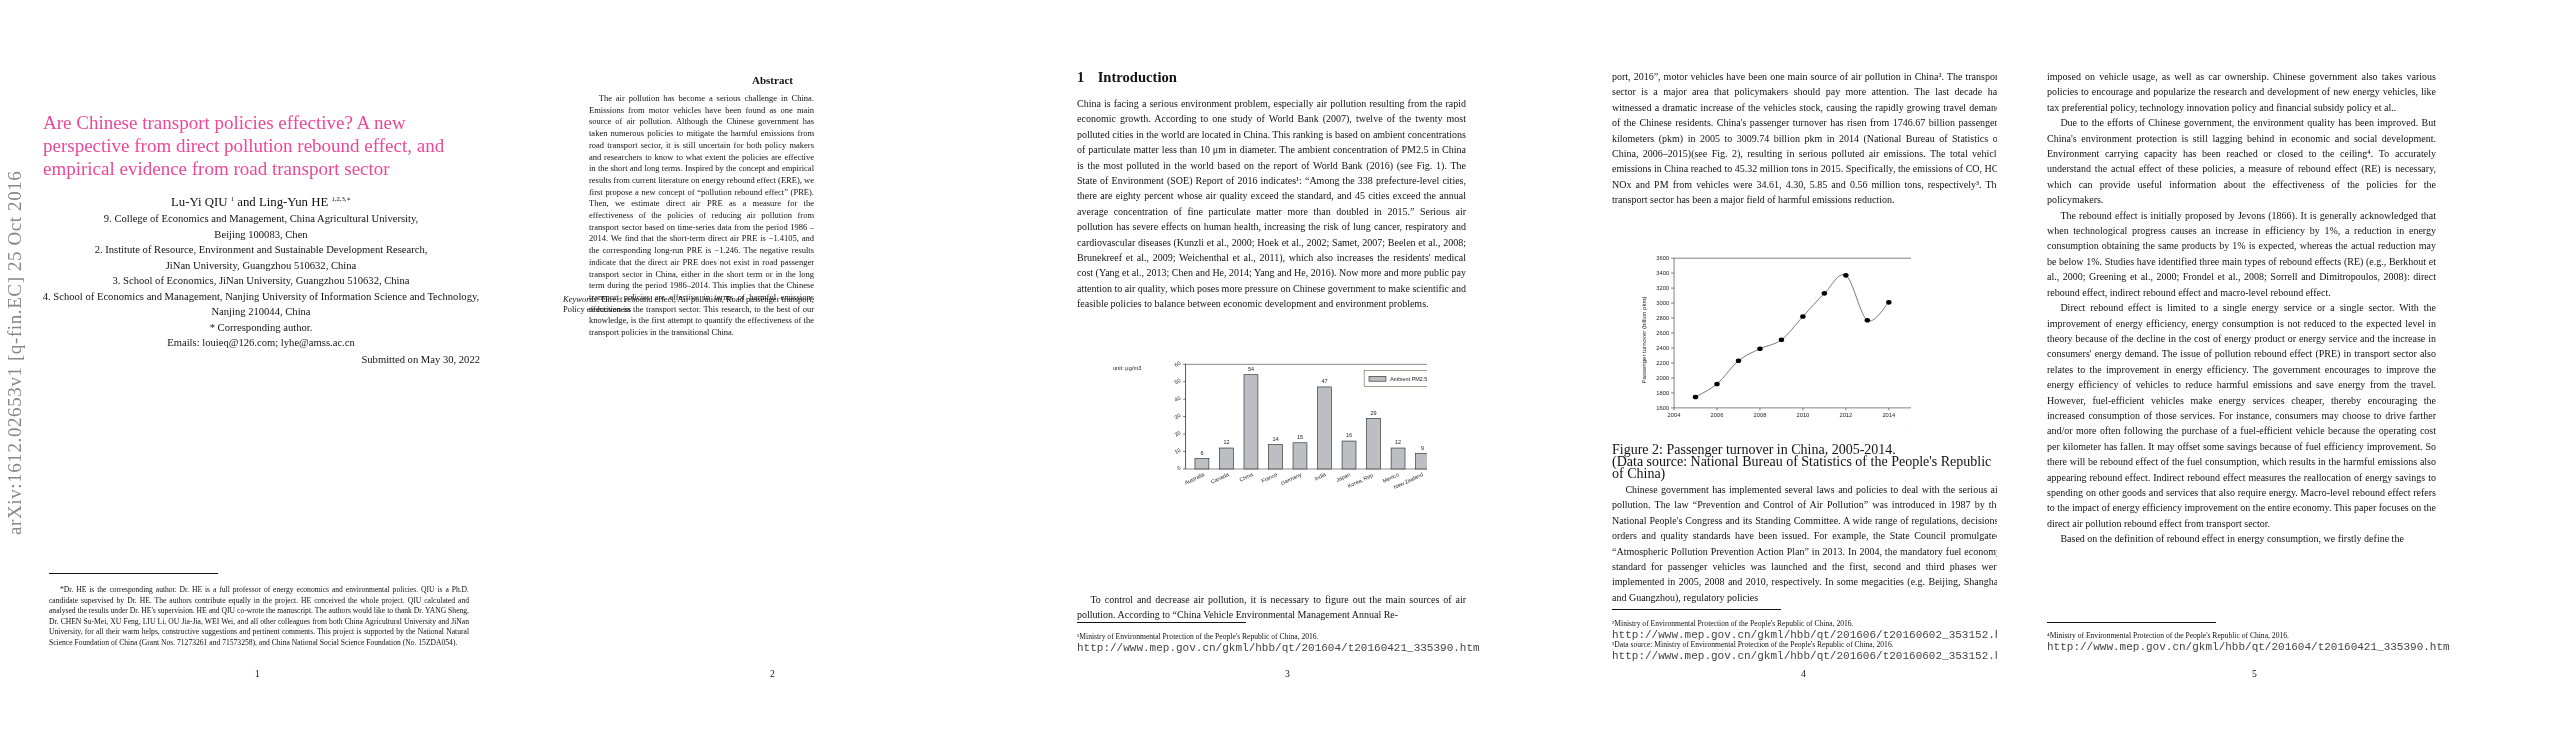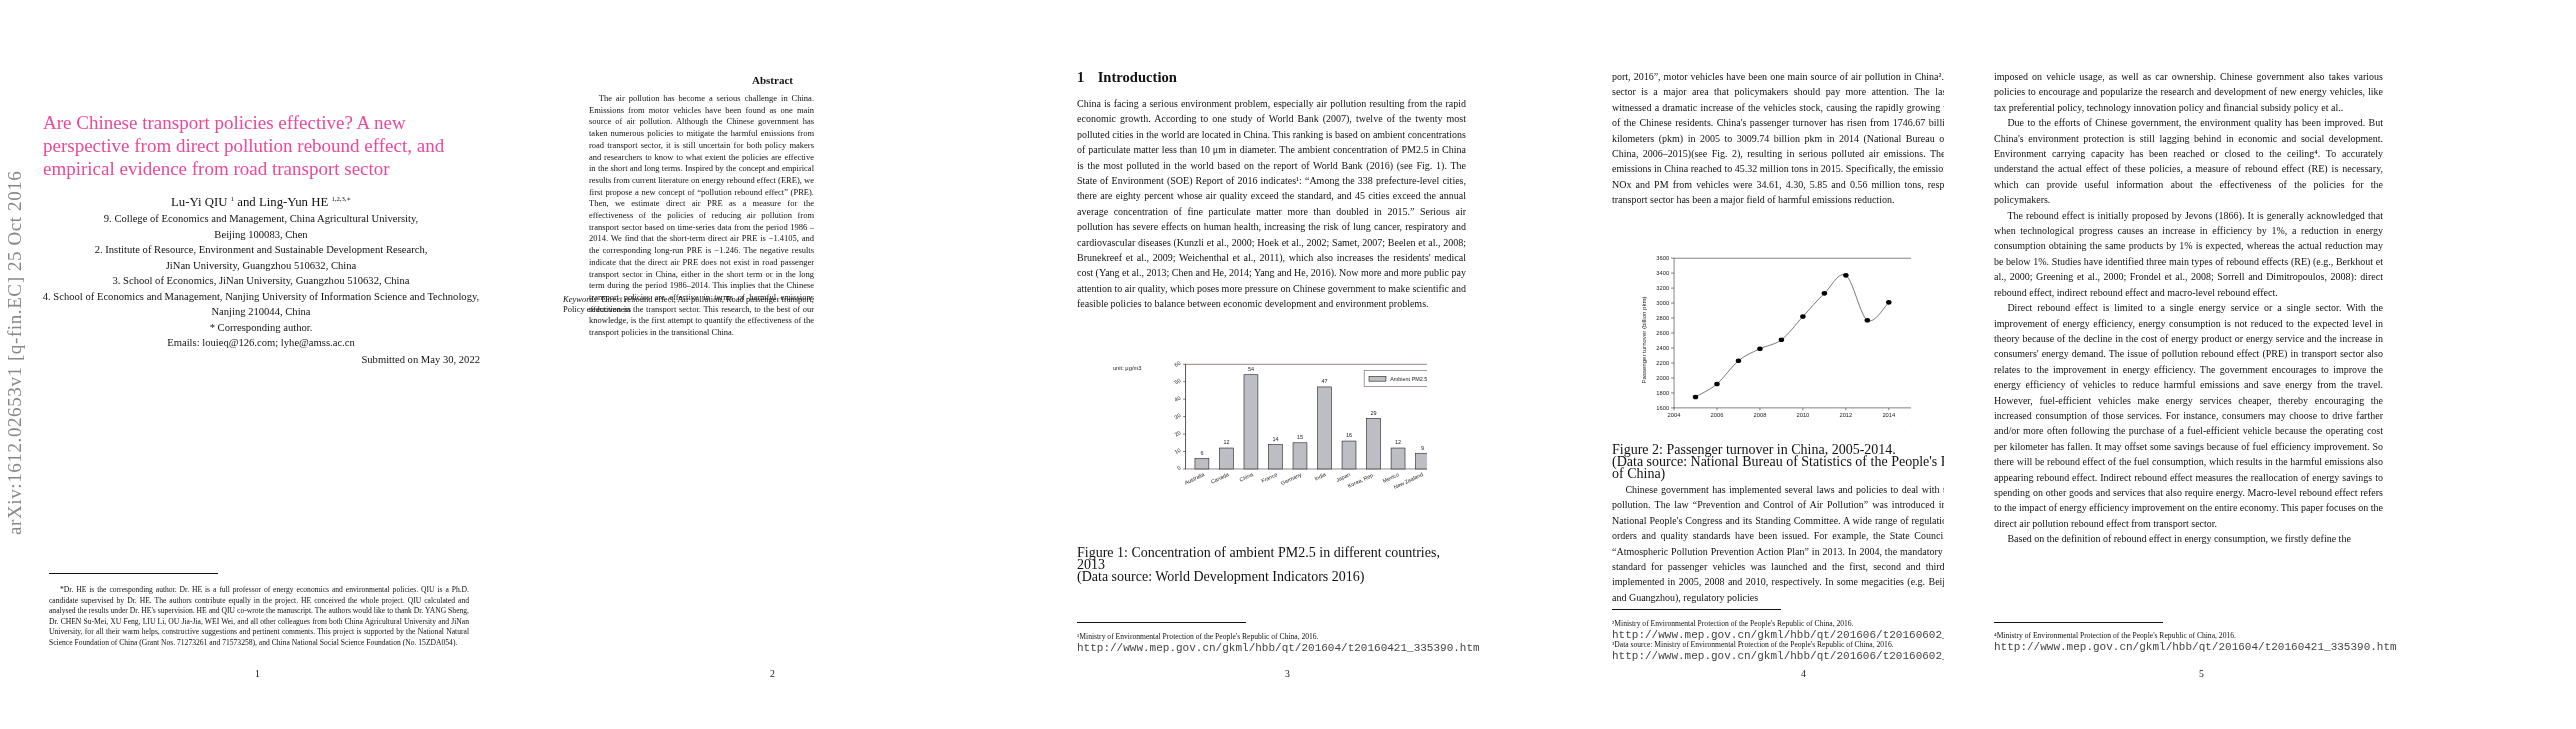--- a/index.html
+++ b/index.html
@@ -1,19 +1,19 @@
 <!DOCTYPE html>
 <html style="font-size:9.7px"><head>
 <meta charset="utf-8">
 <style>
   html, body { margin:0; padding:0; background:#ffffff; }
   body { width:2576px; height:729px; position:relative; overflow:hidden;
          font-family:"Liberation Serif","DejaVu Serif",serif; color:#111; }
   .page { position:absolute; top:0; height:729px; width:515px; background:#fff; }
-  .p1 { left:0; } .p2 { left:515px; } .p3 { left:1030px; } .p4 { left:1546px; } .p5 { left:1944px; }
+  .p1 { left:0; } .p2 { left:515px; } .p3 { left:1030px; } .p4 { left:1546px; } .p5 { left:1997px; }
   .arxiv-stamp { position:absolute; left:3.6px; top:535px; transform-origin:0 0; transform:rotate(-90deg);
     font-family:"Liberation Serif",serif; font-size:19px; color:#888; letter-spacing:0.6px; white-space:nowrap; }
   .title { position:absolute; left:43px; width:437px; top:111px; text-align:left; font-size:19px; line-height:23px; color:#ec4899; }
   .authors { position:absolute; left:36px; width:450px; top:190px; text-align:center; font-size:10.6px; line-height:15.5px; }
   .authors .name { font-size:12.8px; line-height:18px; }
   .authors sup { font-size:6.7px; }
   .submitted { position:absolute; left:36px; width:444px; top:354px; text-align:right; font-size:10.6px; }
   .fn-rule { position:absolute; height:1.2px; background:#111; }
   .footnote { position:absolute; font-size:7.6px; line-height:10.6px; text-align:justify;margin-top:8px; }
   .pagenum { position:absolute; top:668px; width:100%; text-align:center; font-size:9.7px; }
@@ -132,24 +132,21 @@
         <text x="274" y="8" font-size="9" text-anchor="end" fill="#222" transform="rotate(-25 274 8)">China</text>
         <text x="314.5" y="8" font-size="9" text-anchor="end" fill="#222" transform="rotate(-25 314.5 8)">France</text>
         <text x="355" y="8" font-size="9" text-anchor="end" fill="#222" transform="rotate(-25 355 8)">Germany</text>
         <text x="395.5" y="8" font-size="9" text-anchor="end" fill="#222" transform="rotate(-25 395.5 8)">India</text>
         <text x="436" y="8" font-size="9" text-anchor="end" fill="#222" transform="rotate(-25 436 8)">Japan</text>
         <text x="476.5" y="8" font-size="9" text-anchor="end" fill="#222" transform="rotate(-25 476.5 8)">Korea, Rep.</text>
         <text x="517" y="8" font-size="9" text-anchor="end" fill="#222" transform="rotate(-25 517 8)">Mexico</text>
         <text x="557.5" y="8" font-size="9" text-anchor="end" fill="#222" transform="rotate(-25 557.5 8)">New Zealand</text>
       </g>
   </svg>
-  <div class="caption" style="left:47px; top:547px; width:389px;">
-    <div>Figure 1: Concentration of ambient PM2.5 in different countries, 2013</div>
-    <div>(Data source: World Development Indicators 2016)</div>
-  </div>
+  <div class="body-text indent" style="left:47px; top:592px; width:389px;">To control and decrease air pollution, it is necessary to figure out the main sources of air pollution. According to “China Vehicle Environmental Management Annual Re-</div>
   <div class="fn-rule" style="left:47px; top:622px; width:169px;"></div>
   <div class="footnote" style="left:47px; top:624px; width:389px;">
     <div>¹Ministry of Environmental Protection of the People's Republic of China, 2016.</div>
     <div class="mono">http://www.mep.gov.cn/gkml/hbb/qt/201604/t20160421_335390.htm</div>
   </div>
   <div class="pagenum">3</div>
 </div>
 
 <div class="page p4">
   <div class="body-text" style="left:66px; top:69px; width:389px;">port, 2016”, motor vehicles have been one main source of air pollution in China². The transport sector is a major area that policymakers should pay more attention. The last decade has witnessed a dramatic increase of the vehicles stock, causing the rapidly growing travel demand of the Chinese residents. China's passenger turnover has risen from 1746.67 billion passenger-kilometers (pkm) in 2005 to 3009.74 billion pkm in 2014 (National Bureau of Statistics of China, 2006–2015)(see Fig. 2), resulting in serious polluted air emissions. The total vehicle emissions in China reached to 45.32 million tons in 2015. Specifically, the emissions of CO, HC, NOx and PM from vehicles were 34.61, 4.30, 5.85 and 0.56 million tons, respectively³. The transport sector has been a major field of harmful emissions reduction.</div>

